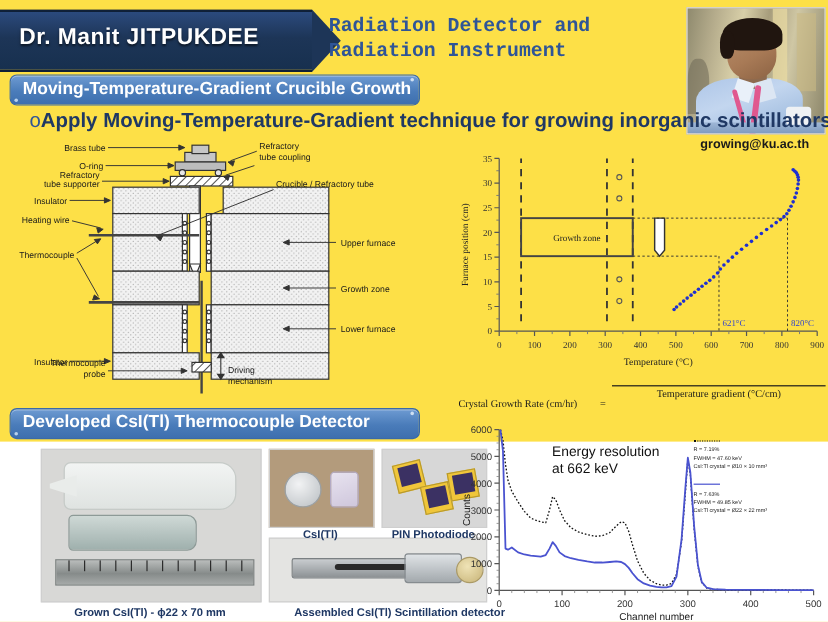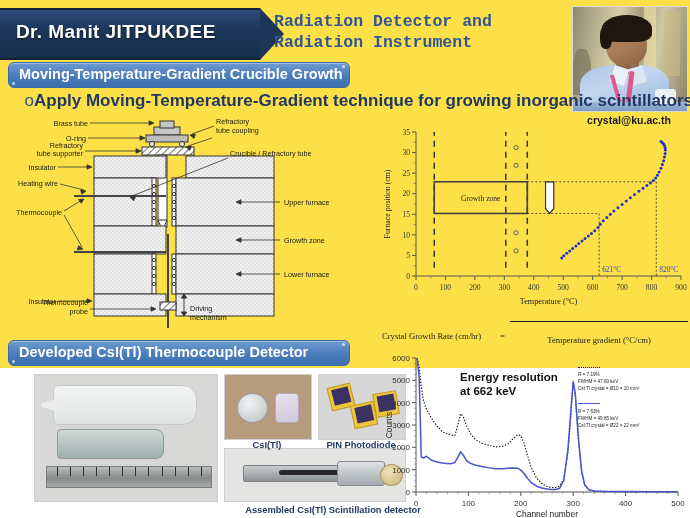--- a/index.html
+++ b/index.html
@@ -69,25 +69,25 @@
 
   
   .tchart{position:absolute;left:378px;top:124px;width:312px;height:190px;}
   
   .formula{position:absolute;left:382px;top:320px;width:308px;height:34px;
     font-family:"Liberation Serif",serif;font-size:8.6px;color:#1a1a1a;}
   .formula .lhs{position:absolute;left:0;top:11px;white-space:nowrap;}
   .formula .eq{position:absolute;left:118px;top:11px;}
   .formula .frac{position:absolute;left:128px;top:1px;text-align:center;width:178px;}
   .formula .num{padding-bottom:1px;}
-  .formula .den{border-top:1px solid #1a1a1a;padding-top:13px;}
+  .formula .den{border-top:1px solid #1a1a1a;padding-top:1px;}
 
   
   .spec{position:absolute;left:382px;top:352px;width:308px;height:166px;}
-  .spec .anno{position:absolute;left:78px;top:18px;font-size:11.5px;font-weight:bold;color:#111;line-height:1.25;}
+  .spec .anno{position:absolute;left:78px;top:18px;font-size:11.5px;font-weight:normal;color:#111;line-height:1.25;}
   .spec .legend{position:absolute;left:196px;top:12px;font-size:4.6px;color:#222;line-height:1.55;}
   .spec .lg-row{position:relative;margin-bottom:8px;}
   .spec .lg-key{position:absolute;left:0;top:1px;width:22px;}
   .spec .lg-key .dash{border-top:1px dotted #111;width:22px;display:block;margin-top:2px;}
   .spec .lg-key .solid{border-top:1.2px solid #4a53d0;width:22px;display:block;margin-top:2px;}
   .spec .lg-txt{margin-left:26px;}
 
   
   .bp{position:absolute;overflow:hidden;}
   #bp-grown{left:34px;top:374px;width:182px;height:126px;background:#d8d8d6;border:1px solid #cfcfcf;}
@@ -147,21 +147,21 @@
     <div class="collarL"></div>
     <div class="collarR"></div>
     <div class="lanyard"></div>
     <div class="lanyard2"></div>
     <div class="face"></div>
     <div class="hair"></div>
     <div class="hair2"></div>
     <div class="table"></div>
     <div class="cup"></div>
   </div>
-  <div class="email">crystal@ku.ac.th</div>
+  <div class="email">growing@ku.ac.th</div>
 
   <div class="sec-bar" id="sec1">
     <div class="dotTL"></div>
     <div class="dotTR"></div>
     <span>Moving-Temperature-Gradient Crucible Growth</span>
   </div>
 
   <div class="bullet">
     <span class="mk">o</span><span>Apply Moving-Temperature-Gradient technique for growing inorganic scintillators</span>
   </div>
@@ -475,20 +475,21 @@
 
   <div class="bp" id="bp-asm">
     <div class="det"></div>
     <div class="cable"></div>
     <div class="det2"></div>
     <div class="det3"></div>
   </div>
 
   <div class="cap" id="cap-csi">CsI(Tl)</div>
   <div class="cap" id="cap-pin">PIN Photodiode</div>
+  <div class="cap" id="cap-grown">Grown CsI(Tl) - ϕ22 x 70 mm</div>
   <div class="cap" id="cap-asm">Assembled CsI(Tl) Scintillation detector</div>
 
   <div class="spec">
     <svg id="svg-spec" width="308" height="166" viewBox="0 0 308 166">
         <line x1="34" y1="6" x2="34" y2="140" stroke="#555" stroke-width="1"></line>
         <line x1="34" y1="140" x2="296" y2="140" stroke="#555" stroke-width="1"></line>
         <line x1="34" y1="140" x2="34" y2="144" stroke="#555" stroke-width="1"></line>
         <text x="34" y="154" text-anchor="middle" font-size="8" fill="#333" font-family="Liberation Sans, sans-serif">0</text>
         <line x1="86.4" y1="140" x2="86.4" y2="144" stroke="#555" stroke-width="1"></line>
         <text x="86.4" y="154" text-anchor="middle" font-size="8" fill="#333" font-family="Liberation Sans, sans-serif">100</text>

